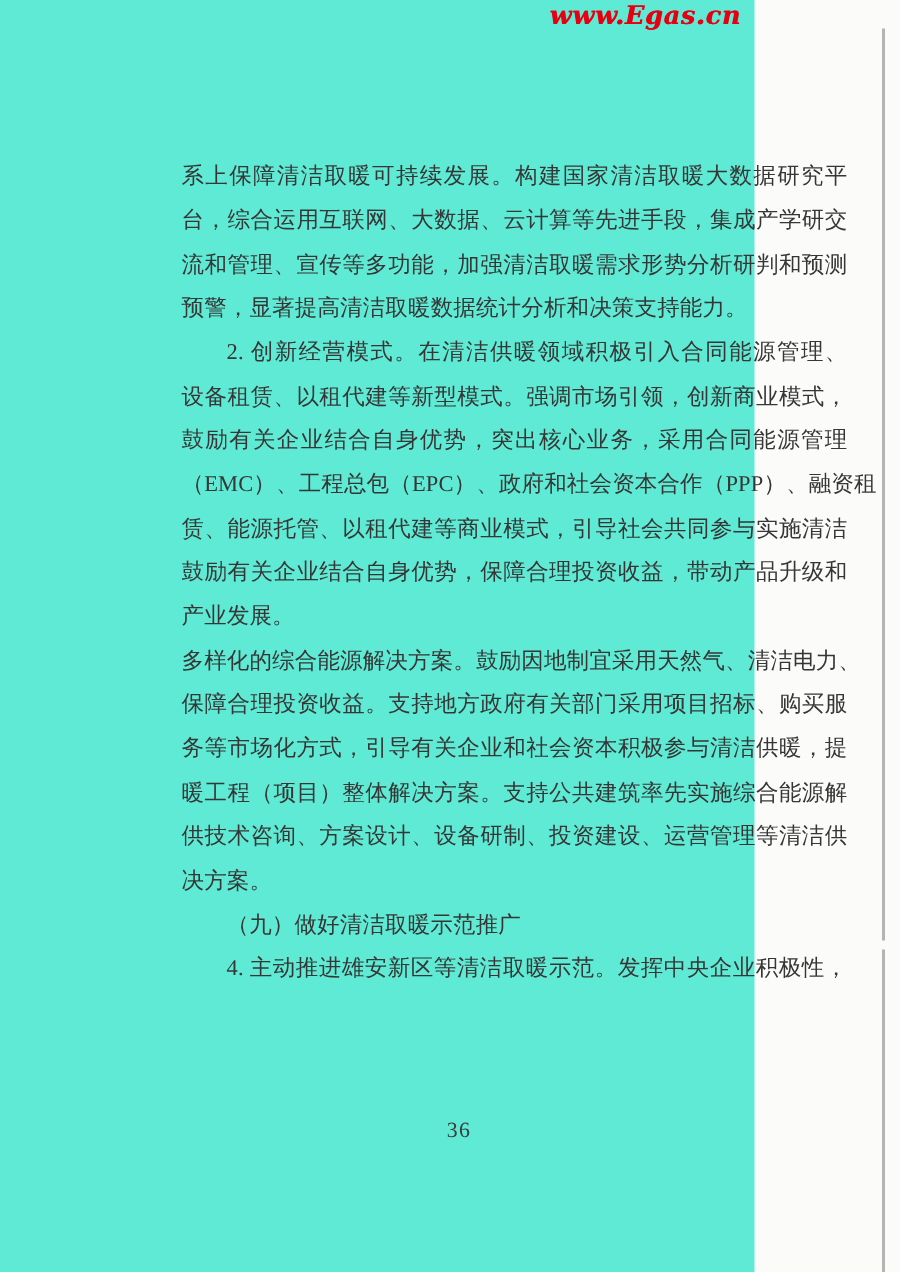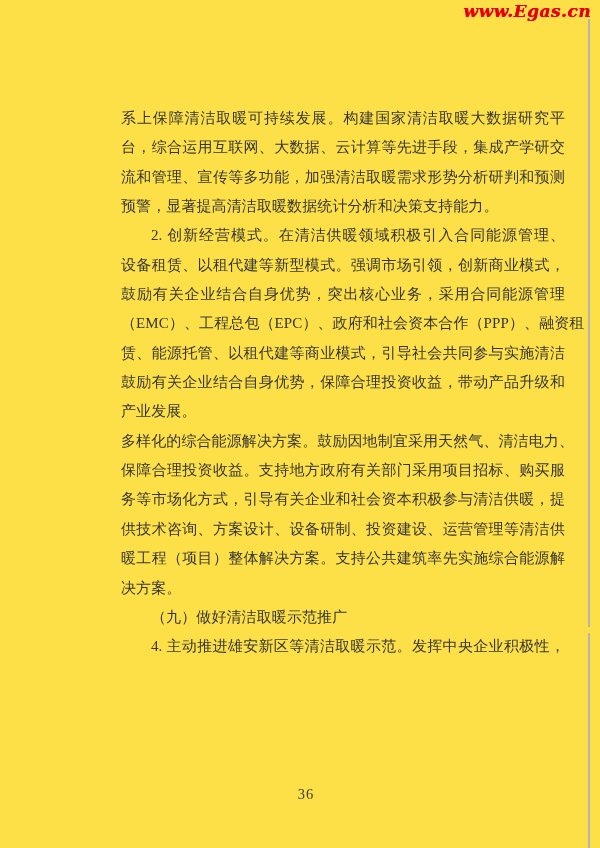--- a/index.html
+++ b/index.html
@@ -6,23 +6,23 @@
     margin: 0;
     padding: 0;
     width: 600px;
     height: 848px;
     background: #fbfbfa;
     overflow: hidden;
     font-family: "Liberation Serif", "DejaVu Serif", serif;
   }
   .page {
     position: relative;
-    width: 600px;
+    width: 503px;
     height: 848px;
-    background: #fde047;
+    background: #5eead4;
   }
   .watermark {
     position: absolute;
     top: 1px;
     right: 9px;
     color: #e60012;
     font-style: italic;
     font-weight: bold;
     font-size: 17px;
     letter-spacing: 0.5px;
@@ -63,21 +63,20 @@
   }
   .page-number {
     position: absolute;
     top: 746px;
     left: 84px;
     width: 444px;
     text-align: center;
     font-size: 14.5px;
     color: #3c3c3c;
     letter-spacing: 1px;
-    margin-top: 40px;
   }
 </style>
 </head>
 <body>
 
 <div class="page">
 
   <div class="watermark">www.Egas.cn</div>
 
   <div class="edge-line seg1"></div>
@@ -91,22 +90,22 @@
     <div class="line indent">2. 创新经营模式。在清洁供暖领域积极引入合同能源管理、</div>
     <div class="line">设备租赁、以租代建等新型模式。强调市场引领，创新商业模式，</div>
     <div class="line">鼓励有关企业结合自身优势，突出核心业务，采用合同能源管理</div>
     <div class="line">（EMC）、工程总包（EPC）、政府和社会资本合作（PPP）、融资租</div>
     <div class="line">赁、能源托管、以租代建等商业模式，引导社会共同参与实施清洁</div>
     <div class="line">鼓励有关企业结合自身优势，保障合理投资收益，带动产品升级和</div>
     <div class="line short">产业发展。</div>
     <div class="line">多样化的综合能源解决方案。鼓励因地制宜采用天然气、清洁电力、</div>
     <div class="line">保障合理投资收益。支持地方政府有关部门采用项目招标、购买服</div>
     <div class="line">务等市场化方式，引导有关企业和社会资本积极参与清洁供暖，提</div>
+    <div class="line">暖工程（项目）整体解决方案。支持公共建筑率先实施综合能源解</div>
     <div class="line">供技术咨询、方案设计、设备研制、投资建设、运营管理等清洁供</div>
-    <div class="line">暖工程（项目）整体解决方案。支持公共建筑率先实施综合能源解</div>
     <div class="line short">决方案。</div>
     <div class="line indent short">（九）做好清洁取暖示范推广</div>
     <div class="line indent">4. 主动推进雄安新区等清洁取暖示范。发挥中央企业积极性，</div>
   </main>
 
   <div class="page-number">36</div>
 
 </div>
 
 </body></html>

